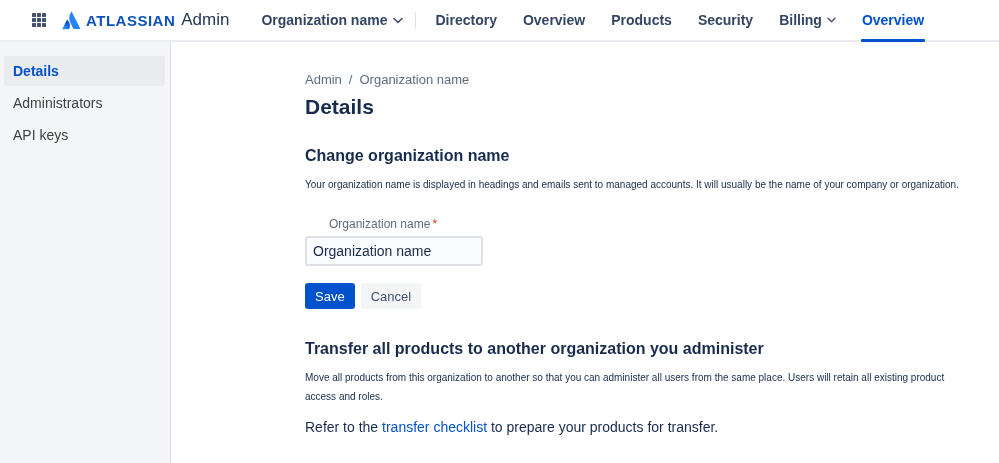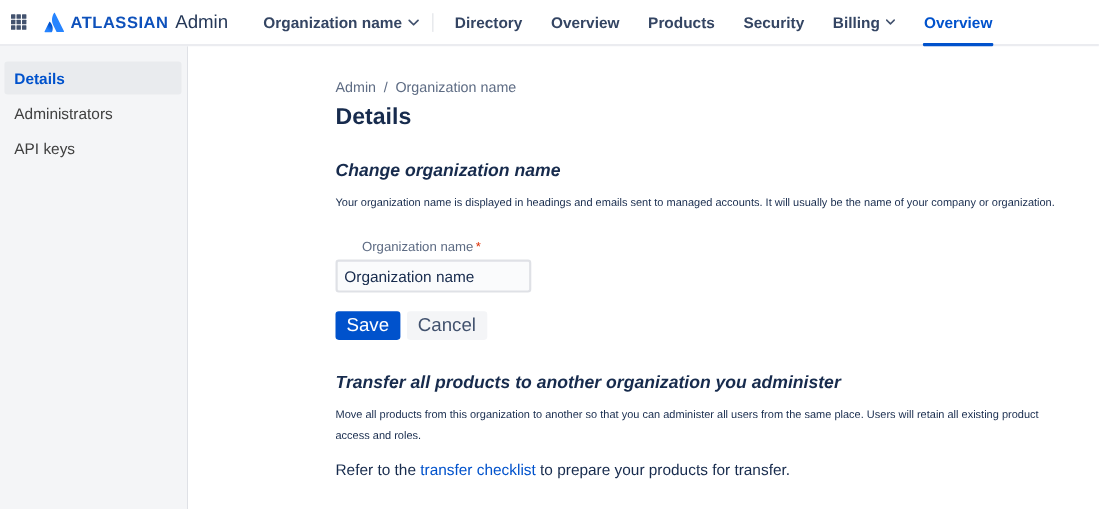--- a/index.html
+++ b/index.html
@@ -9,21 +9,21 @@
     background: #FFFFFF;
     color: var(--body_text, #172B4D);
   }
 
   
   .header {
     height: 42px;
     display: flex;
     align-items: center;
     border-bottom: 2px solid var(--header_border, #EBECF0);
-    padding-left: 4px;
+    padding-left: 26px;
     background: #fff;
     position: relative;
   }
   .app-switcher {
     width: 26px; height: 26px;
     display: flex; align-items: center; justify-content: center;
     background: none; border: none; cursor: pointer;
   }
   .app-grid {
     display: grid;
@@ -105,21 +105,21 @@
     overflow: hidden;
   }
 
   
   .breadcrumb { display: flex; align-items: center; font-size: 13px; color: var(--muted_text, #6B778C); }
   .breadcrumb a { color: var(--muted_text, #6B778C); text-decoration: none; cursor: pointer; }
   .breadcrumb .sep { margin: 0 7px; }
 
   h1.page-title { margin-top: 8px; font-size: 21px; font-weight: 700; color: var(--heading_text, #172B4D); }
 
-  h2.section-heading { font-size: 16px; font-weight: 700; color: var(--heading_text, #172B4D); font-style: italic; }
+  h2.section-heading { font-size: 16px; font-weight: 700; color: var(--heading_text, #172B4D); }
   .section-change h2 { margin-top: 28px; }
   .section-transfer h2 { margin-top: 31px; }
 
   p.desc {
     margin-top: 10px;
     font-size: 10px; line-height: 19px; color: var(--body_text, #172B4D);
     max-width: 660px;
   }
 
   
@@ -138,21 +138,21 @@
     padding: 0 6px;
     font-family: inherit;
     font-size: 14px; color: var(--body_text, #172B4D);
   }
 
   .btn-row { margin-top: 17px; display: flex; gap: 6px; }
   .btn {
     display: inline-flex; align-items: center; justify-content: center;
     height: 26px; padding: 0 10px;
     border: none; border-radius: 3px;
-    font-family: inherit; font-size: 17px; font-weight: 500;
+    font-family: inherit; font-size: 13px; font-weight: 500;
     cursor: pointer;
   }
   .btn-primary { background: var(--accent, #0052CC); color: #FFFFFF; }
   .btn-subtle { background: var(--subtle_btn_bg, #F4F5F7); color: #42526E; }
 
   .refer { margin-top: 12px; font-size: 14px; line-height: 19px; color: var(--body_text, #172B4D); }
   .refer a { color: var(--accent, #0052CC); text-decoration: none; cursor: pointer; }
 </style>
 </head>
 <body>

